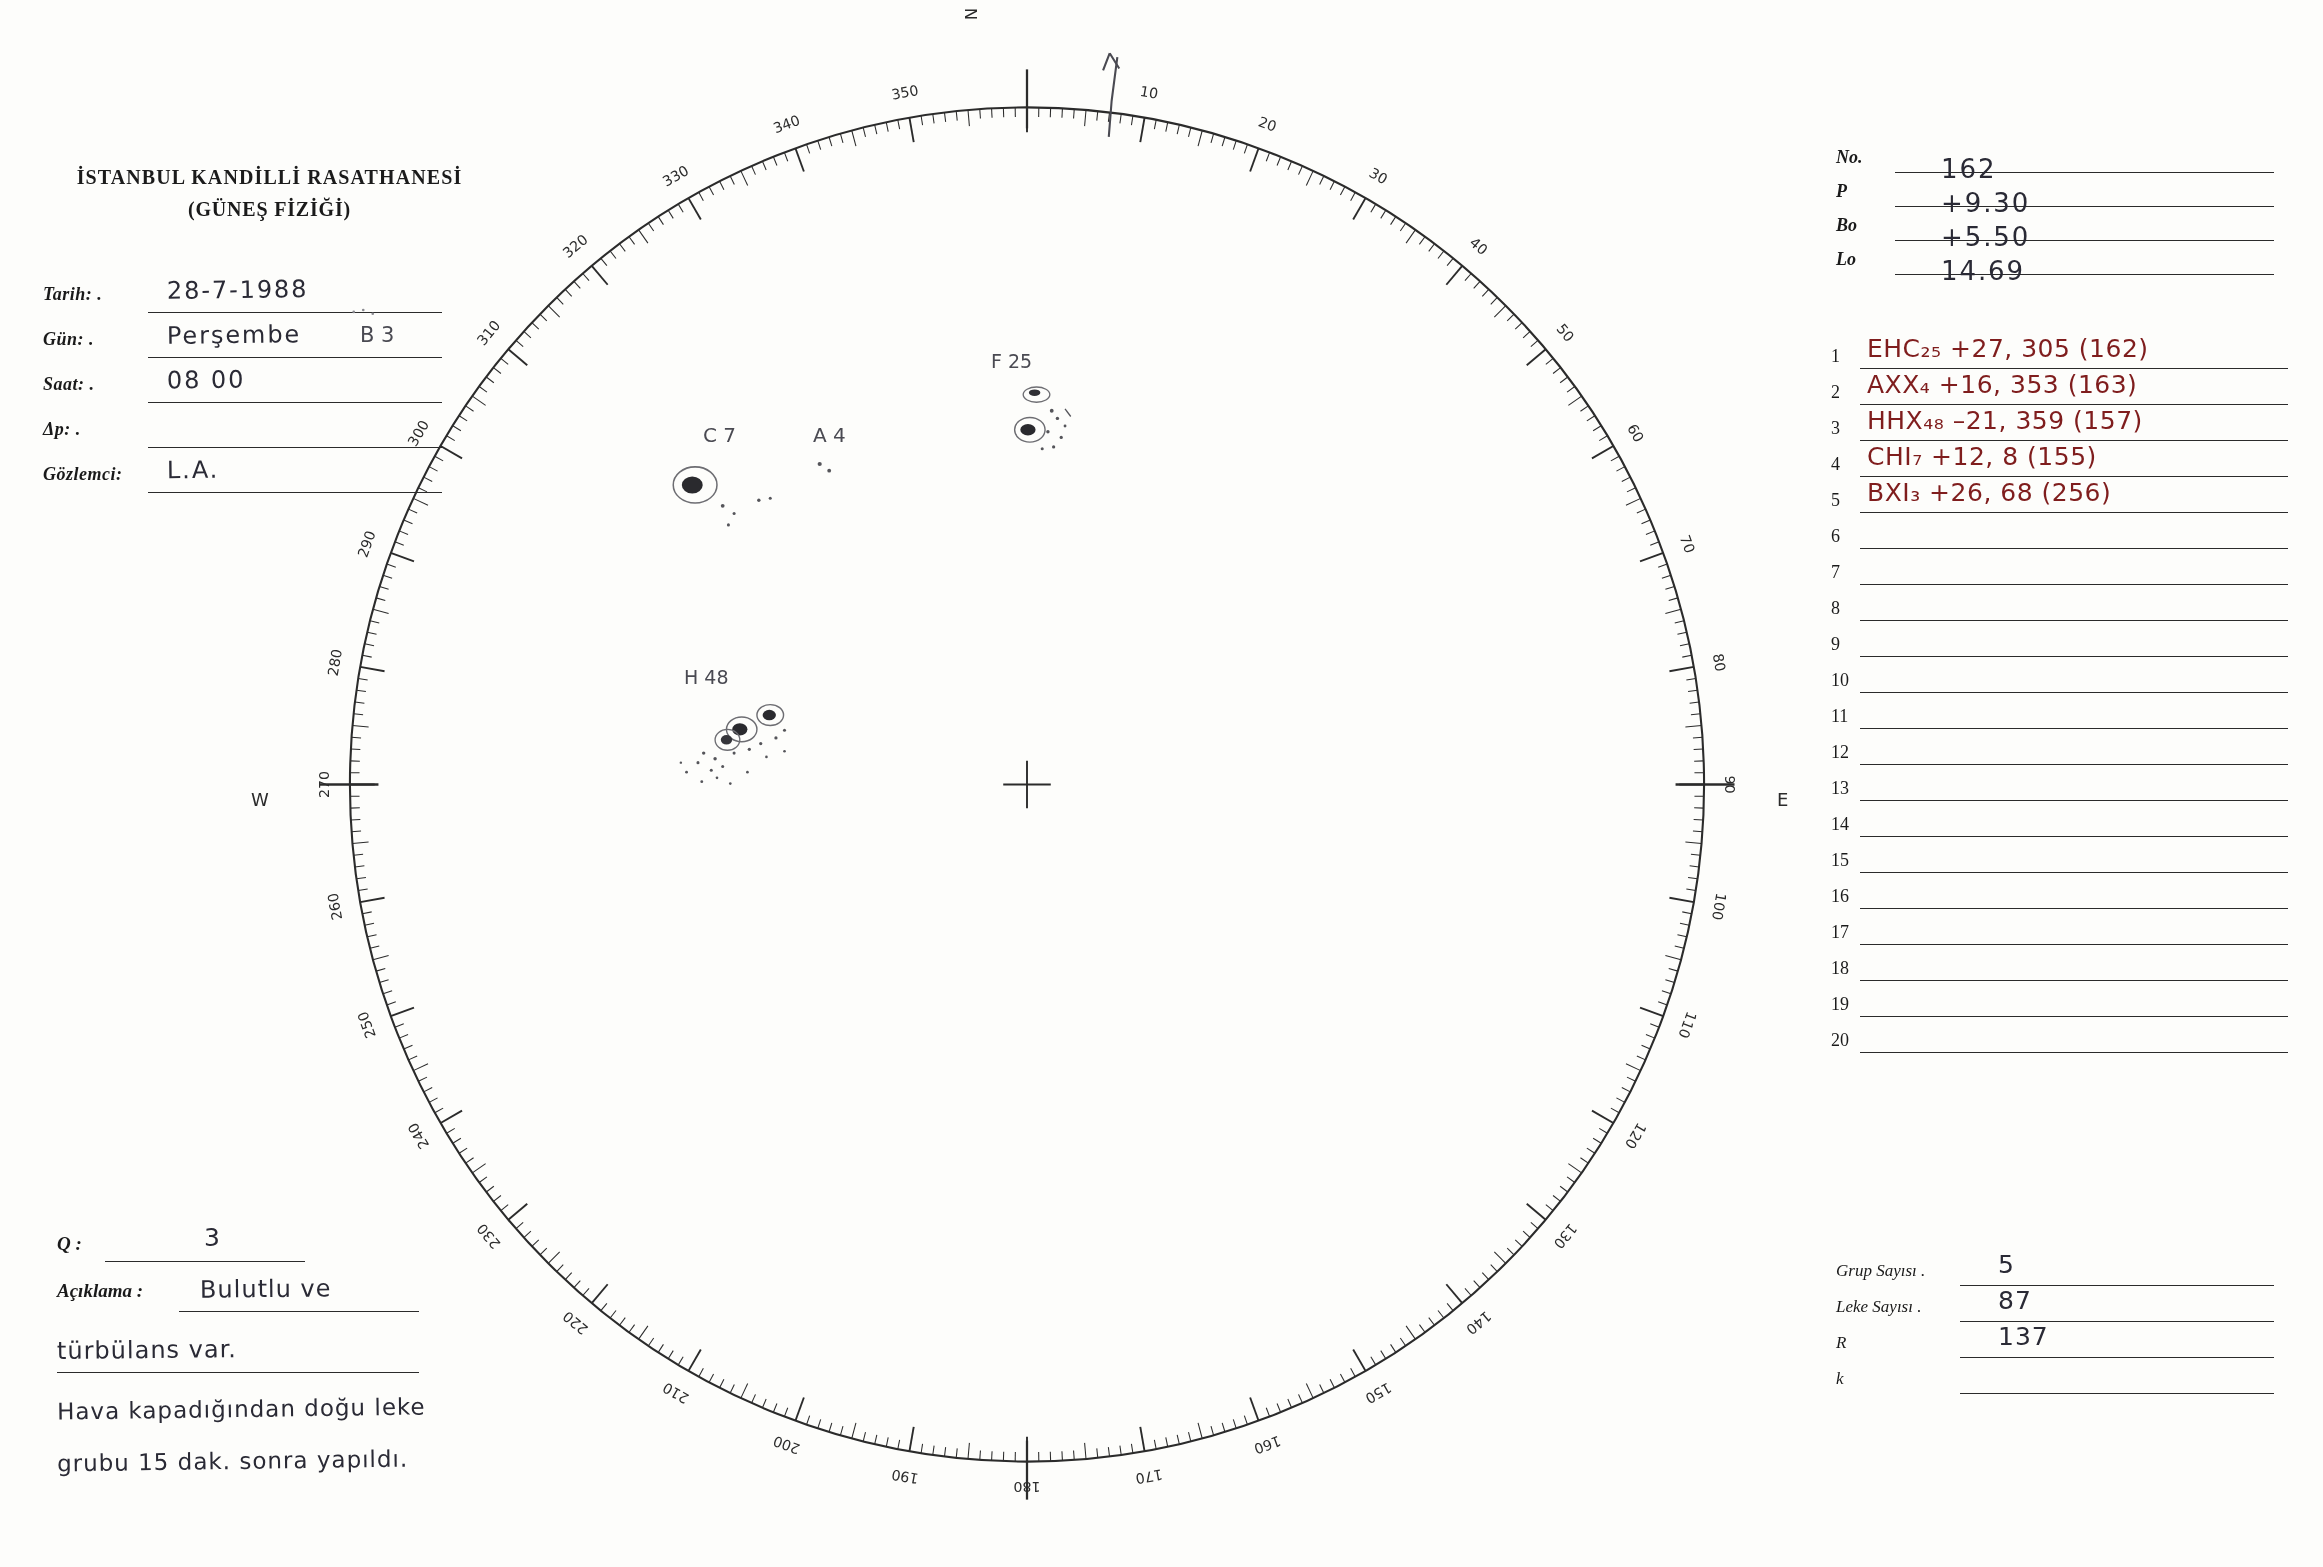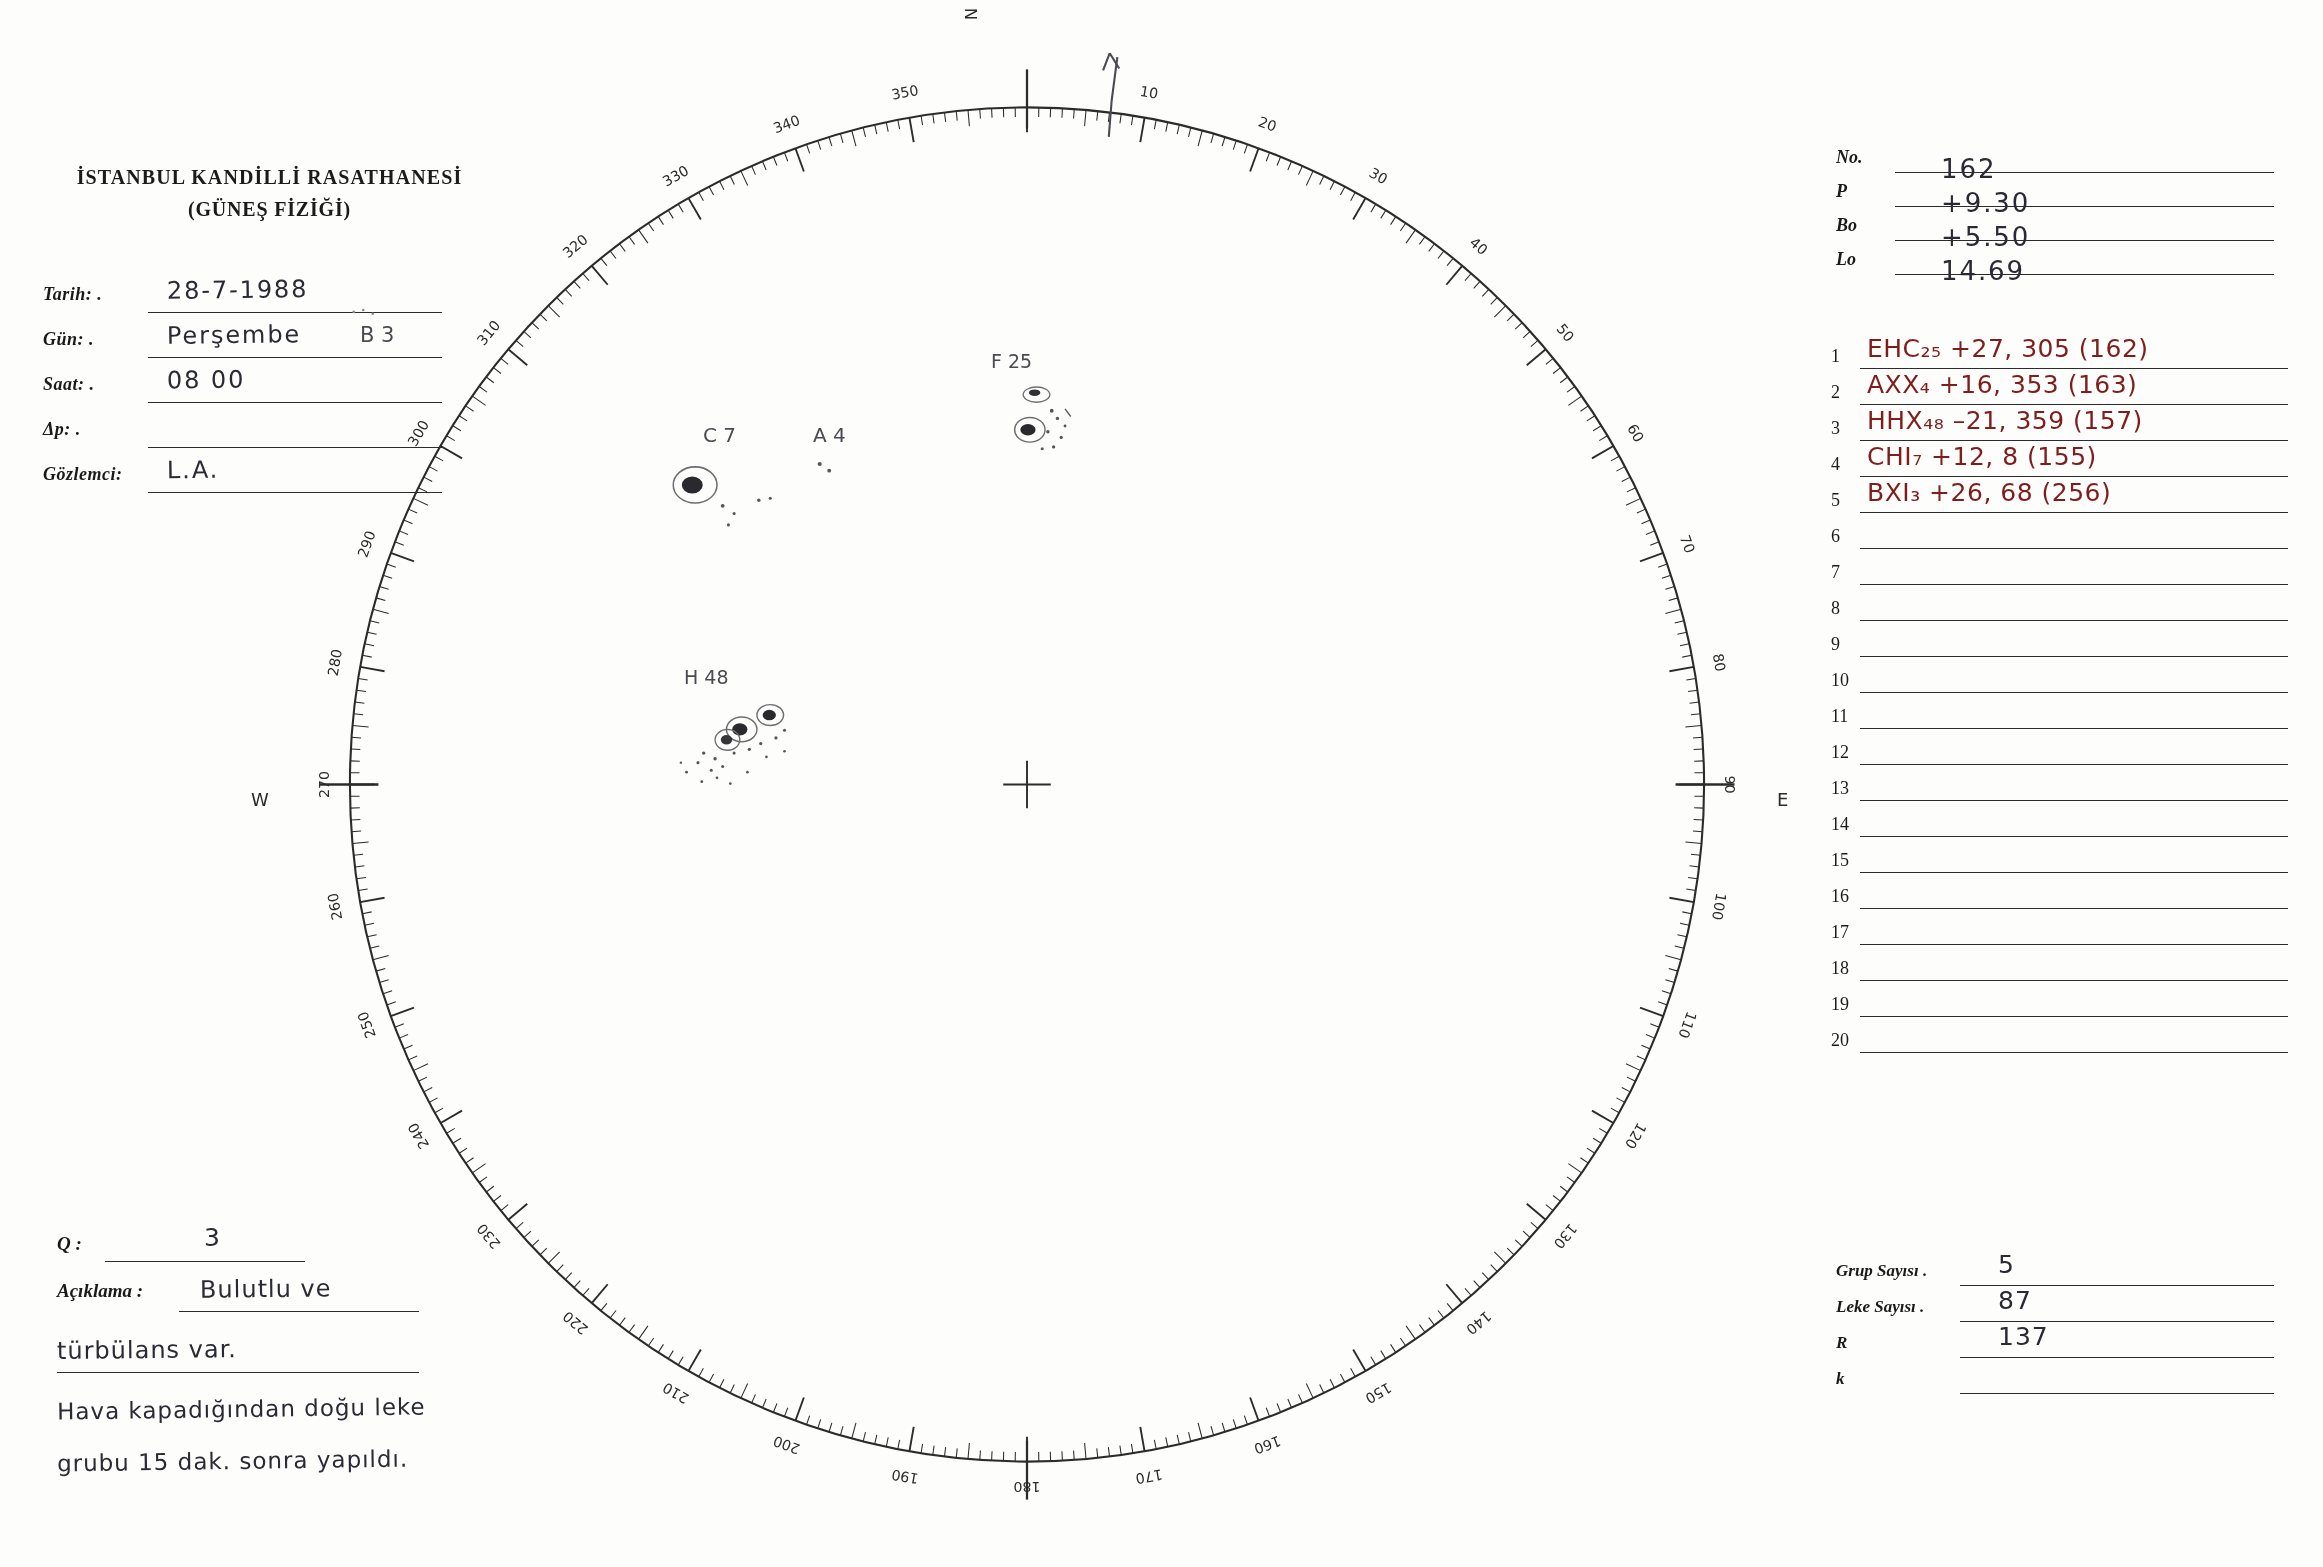--- a/index.html
+++ b/index.html
@@ -226,21 +226,21 @@
     width: 438px;
   }
   .t-row {
     position: relative;
     height: 36px;
   }
   .t-key {
     position: absolute;
     left: 0; top: 5.7px;
     font-style: italic;
-    font-weight: bold;
+    font-weight: normal;
     font-size: 17px;
   }
   .t-rule {
     position: absolute;
     left: 124px; right: 0; top: 29.5px;
     border-bottom: 1.2px solid #2b2b2b;
   }
   .t-val {
     position: absolute;
     left: 162px; top: -4.8px;

